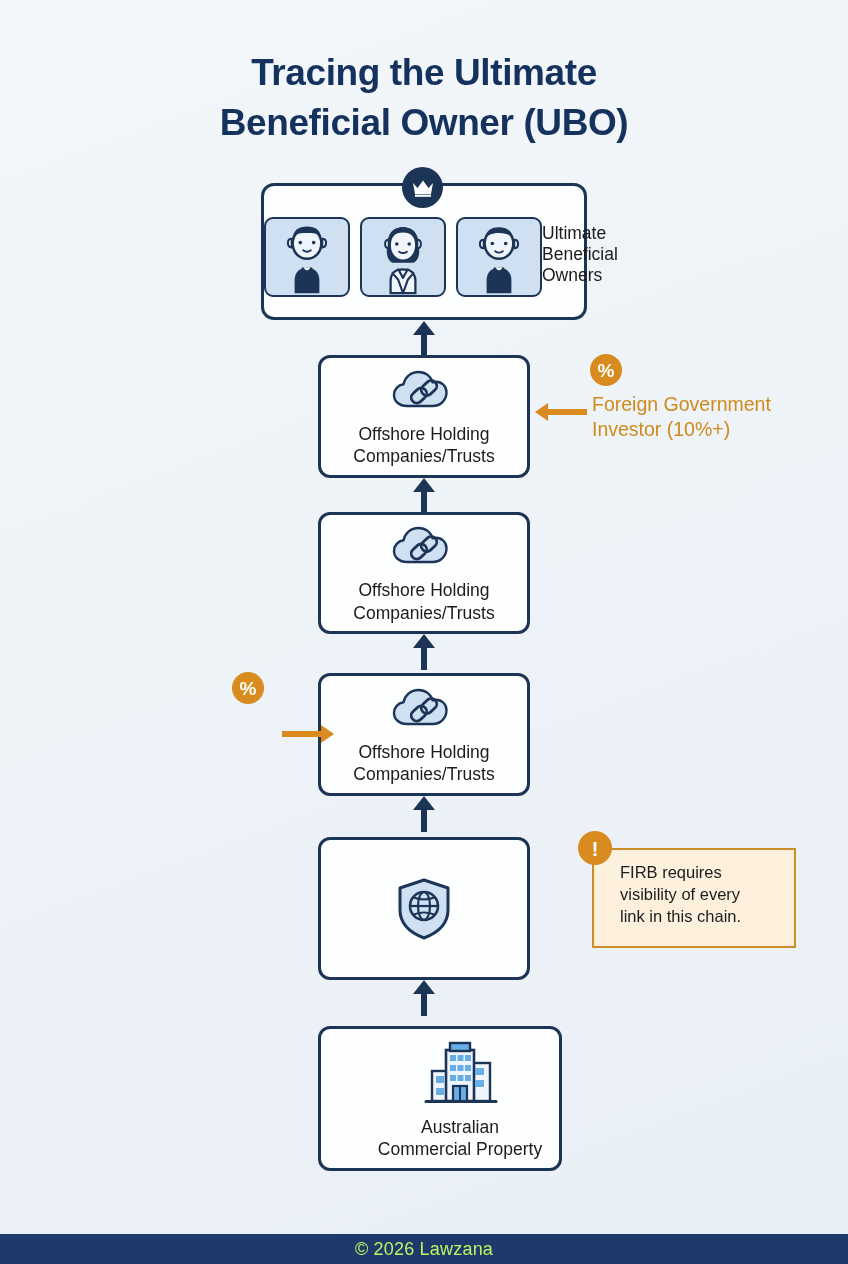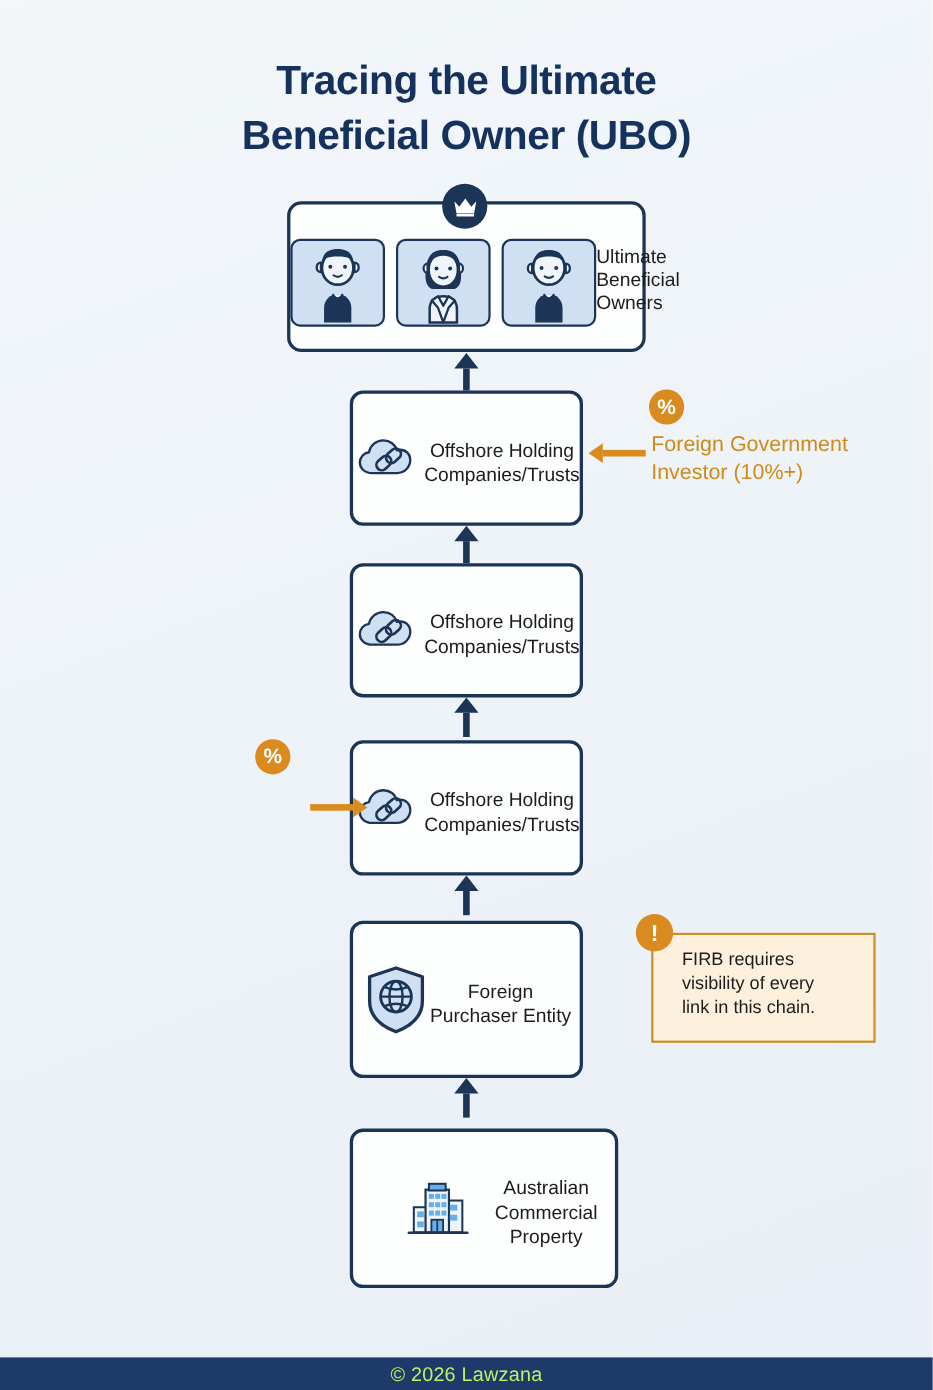--- a/index.html
+++ b/index.html
@@ -29,21 +29,21 @@
   }
   .title .l2 { display: block; }
 
   
   .node {
     position: absolute;
     background: #fdfefe;
     border: 3px solid #1c3557;
     border-radius: 12px;
     display: flex;
-    flex-direction: row;
+    flex-direction: column;
     align-items: center;
     justify-content: center;
   }
   .node .label {
     color: #1c1c1c;
     font-size: 17.5px;
     line-height: 1.28;
     text-align: center;
     margin-top: 7px;
     white-space: pre-line;
@@ -340,22 +340,20 @@
 
   <div class="node" style="left:318px; top:837px; width:212px; height:143px;">
     <svg width="62" height="66" viewBox="0 0 62 66" aria-hidden="true">
       <path d="M31 4 L55 12 v22c0 14-11 23-24 28C18 57 7 48 7 34V12z" fill="#cfe0f2" stroke="#1c3557" stroke-width="3" stroke-linejoin="round"></path>
       <circle cx="31" cy="30" r="14" fill="none" stroke="#1c3557" stroke-width="2.6"></circle>
       <ellipse cx="31" cy="30" rx="6" ry="14" fill="none" stroke="#1c3557" stroke-width="2.2"></ellipse>
       <line x1="17" y1="30" x2="45" y2="30" stroke="#1c3557" stroke-width="2.2"></line>
       <path d="M19.5 21q11.5 5 23 0" fill="none" stroke="#1c3557" stroke-width="2.2"></path>
       <path d="M19.5 39q11.5-5 23 0" fill="none" stroke="#1c3557" stroke-width="2.2"></path>
     </svg>
-    <div class="label">Foreign
-Purchaser Entity</div>
   </div>
 
   <div class="warn-badge">!</div>
   <div class="callout">
     <p>FIRB requires
 visibility of every
 link in this chain.</p>
   </div>
 
   <div class="arrow" style="left:410px; top:980px; height:36px;">

